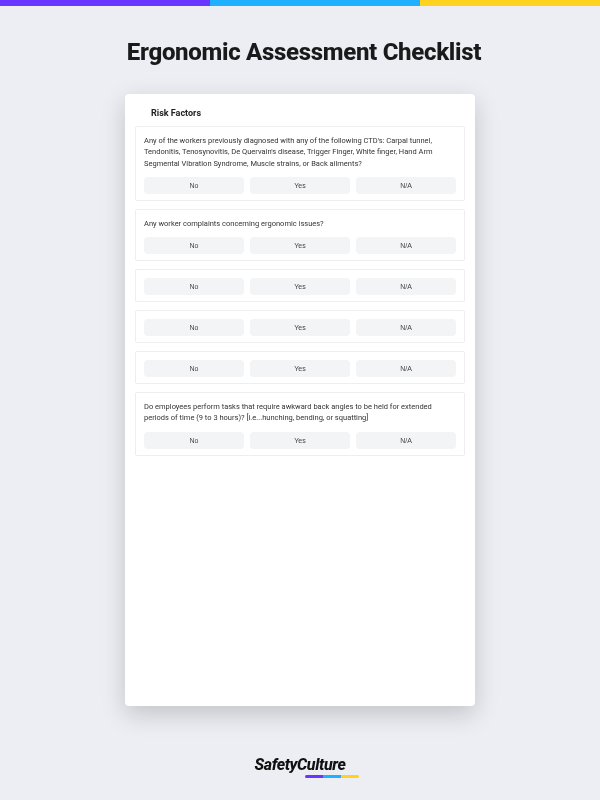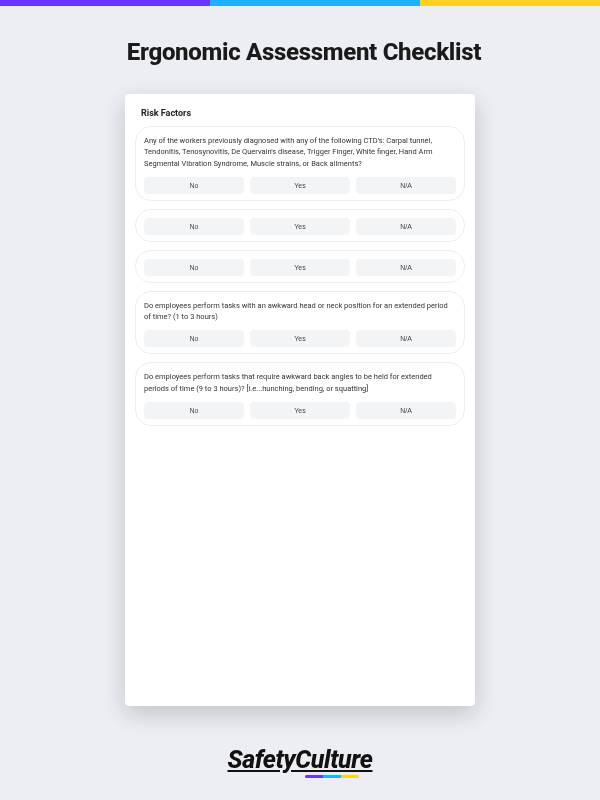--- a/index.html
+++ b/index.html
@@ -36,25 +36,25 @@
       border-radius: 4px;
       box-shadow: 0 8px 24px rgba(0,0,0,0.18);
       padding: 12px 10px 8px;
       height: 612px;
       overflow: hidden;
     }
     .section-title {
       font-size: 9px;
       font-weight: 700;
       color: #222;
-      margin: 2px 6px 8px;
+      margin: 2px 16px 8px;
     }
     .question-block {
       border: 1px solid #eee;
-      border-radius: 16px;
+      border-radius: 2px;
       padding: 8px 8px 6px;
       margin-bottom: 8px;
     }
     .q-text {
       font-size: 7.5px;
       line-height: 1.5;
       color: #333;
       margin-bottom: 8px;
     }
     .options-row {
@@ -73,28 +73,27 @@
       cursor: pointer;
     }
     .brand {
       position: absolute;
       bottom: 22px;
       left: 0;
       width: 100%;
       text-align: center;
     }
     .brand-text {
-      font-size: 25px;
+      font-size: 16px;
       font-weight: 800;
       font-style: italic;
       color: #111;
       letter-spacing: -0.4px;
       display: inline-block;
       position: relative;
-      text-decoration: underline;
     }
     .brand-underline {
       width: 54px;
       height: 3px;
       margin: 1px auto 0;
       display: flex;
       border-radius: 2px;
       overflow: hidden;
       transform: translateX(32px);
     }
@@ -119,35 +118,42 @@
   <div id="questions-container">
       <div class="question-block">
         <div class="q-text">Any of the workers previously diagnosed with any of the following CTD's: Carpal tunnel, Tendonitis, Tenosynovitis, De Quervain's disease, Trigger Finger, White finger, Hand Arm Segmental Vibration Syndrome, Muscle strains, or Back ailments?</div>
         <div class="options-row">
           <button class="opt-btn">No</button>
           <button class="opt-btn">Yes</button>
           <button class="opt-btn">N/A</button>
         </div>
       </div>
       <div class="question-block">
+        <div class="q-text">Any worker complaints concerning ergonomic issues?</div>
         <div class="options-row">
           <button class="opt-btn">No</button>
           <button class="opt-btn">Yes</button>
           <button class="opt-btn">N/A</button>
         </div>
       </div>
       <div class="question-block">
         <div class="options-row">
           <button class="opt-btn">No</button>
           <button class="opt-btn">Yes</button>
           <button class="opt-btn">N/A</button>
         </div>
       </div>
       <div class="question-block">
-        <div class="q-text">Do employees perform tasks with an awkward head or neck position for an extended period of time? (1 to 3 hours)</div>
+        <div class="options-row">
+          <button class="opt-btn">No</button>
+          <button class="opt-btn">Yes</button>
+          <button class="opt-btn">N/A</button>
+        </div>
+      </div>
+      <div class="question-block">
         <div class="options-row">
           <button class="opt-btn">No</button>
           <button class="opt-btn">Yes</button>
           <button class="opt-btn">N/A</button>
         </div>
       </div>
       <div class="question-block">
         <div class="q-text">Do employees perform tasks that require awkward back angles to be held for extended periods of time (9 to 3 hours)? [i.e...hunching, bending, or squatting]</div>
         <div class="options-row">
           <button class="opt-btn">No</button>

